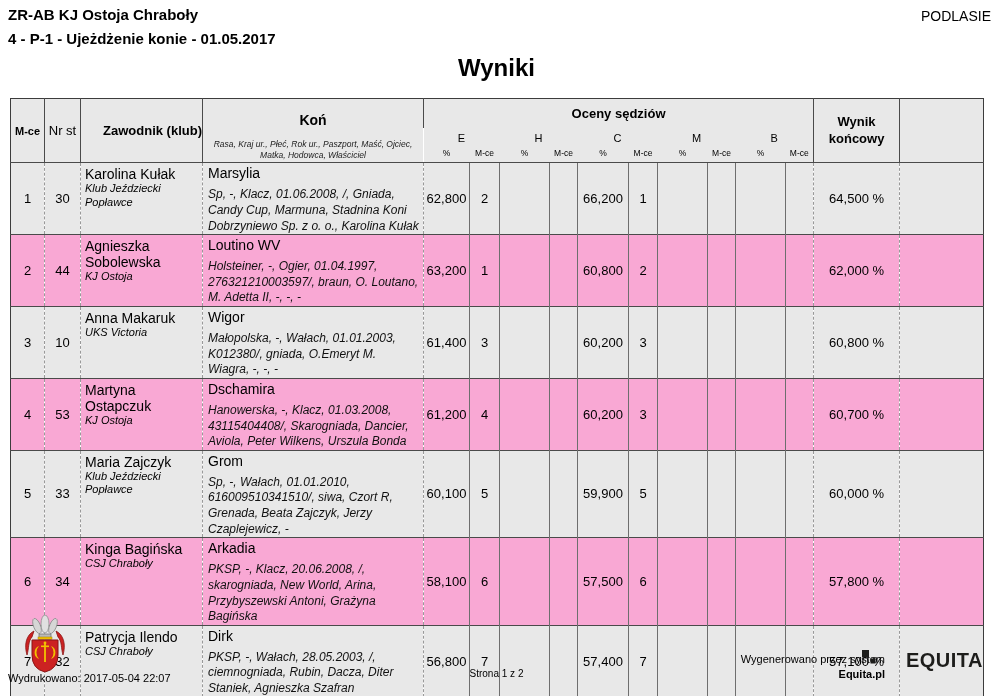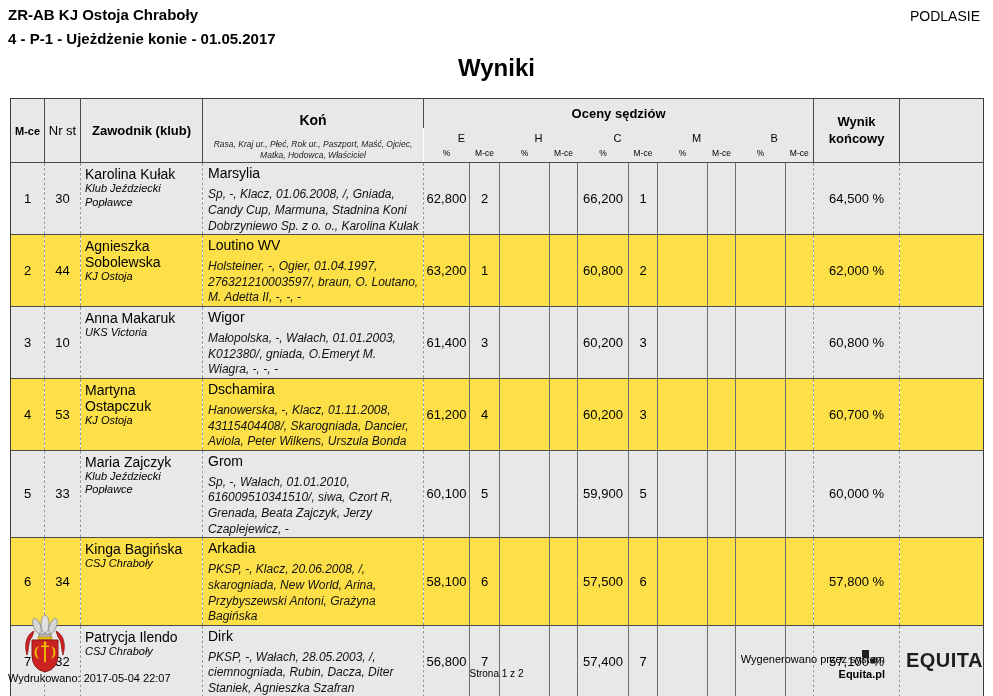--- a/index.html
+++ b/index.html
@@ -2,40 +2,40 @@
 <html><head>
 <meta charset="utf-8">
 <style>
   html,body{margin:0;padding:0;}
   body{
     width:993px;height:696px;position:relative;background:#ffffff;
     font-family:"Liberation Sans", sans-serif;color:#000;overflow:hidden;
   }
   .doc-title1{position:absolute;left:8px;top:6px;font-size:15px;font-weight:bold;}
   .doc-title2{position:absolute;left:8px;top:30px;font-size:15px;font-weight:bold;}
-  .region{position:absolute;right:13px;top:8px;font-size:14px;}
+  .region{position:absolute;right:2px;top:8px;font-size:14px;}
   .page-heading{position:absolute;left:0;right:0;top:54px;text-align:center;font-size:24px;font-weight:bold;}
 
   table.results{
     position:absolute;left:10px;top:98px;width:973px;
     border-collapse:collapse;table-layout:fixed;
     border:1.5px solid #3c3c3c;
   }
   td{padding:0;overflow:hidden;}
   thead td{background:#e8e8e8;}
   tr.odd td{background:#e8e8e8;}
-  tr.even td{background:#fde047;}
+  tr.even td{background:#f9a8d4;}
   tbody tr td{border-top:1px solid #4a4a4a;}
   .bl-dash{border-left:1px dashed #999;}
   .bl-solid{border-left:1px solid #6e6e6e;}
   .bl-head{border-left:1px solid #4a4a4a;}
 
   .hd-mce{font-size:11px;font-weight:bold;text-align:center;vertical-align:middle;}
   .hd-nr{font-size:13px;text-align:center;vertical-align:middle;}
-  .hd-rider{font-size:13px;font-weight:bold;text-align:center;vertical-align:middle;}
+  .hd-rider{font-size:13px;font-weight:bold;text-align:right;vertical-align:middle;}
   .hd-horse{vertical-align:top;text-align:center;}
   .hd-horse .t{font-size:14px;font-weight:bold;padding-top:13px;}
   .hd-horse .s{font-size:8.5px;font-style:italic;color:#222;padding:11px 6px 2px 6px;line-height:1.25;}
   .hd-judges{font-size:13px;font-weight:bold;text-align:center;vertical-align:middle;}
   .hd-letter{font-size:11px;text-align:center;vertical-align:middle;}
   .hd-sub{font-size:8.5px;text-align:center;vertical-align:top;}
   .hd-final{font-size:13px;font-weight:bold;text-align:center;vertical-align:middle;line-height:1.25;}
 
   .c-num{font-size:13px;text-align:center;vertical-align:middle;}
   .c-rider{vertical-align:top;}
@@ -189,21 +189,21 @@
     </tr>
     <tr class="even" style="height:61px">
       <td class="c-num">4</td>
       <td class="c-num bl-dash">53</td>
       <td class="c-rider bl-dash">
         <div class="n">Martyna Ostapczuk</div>
         <div class="c">KJ Ostoja</div>
       </td>
       <td class="c-horse bl-dash">
         <div class="n">Dschamira</div>
-        <div class="d">Hanowerska, -, Klacz, 01.11.2008, 43115404408/, Skarogniada, Dancier, Aviola, Peter Wilkens, Urszula Bonda</div>
+        <div class="d">Hanowerska, -, Klacz, 01.03.2008, 43115404408/, Skarogniada, Dancier, Aviola, Peter Wilkens, Urszula Bonda</div>
       </td>
       <td class="c-num bl-dash">61,200</td>
       <td class="c-num bl-solid">4</td>
       <td class="c-num bl-solid"></td>
       <td class="c-num bl-solid"></td>
       <td class="c-num bl-solid">60,200</td>
       <td class="c-num bl-solid">3</td>
       <td class="c-num bl-solid"></td>
       <td class="c-num bl-solid"></td>
       <td class="c-num bl-solid"></td>

